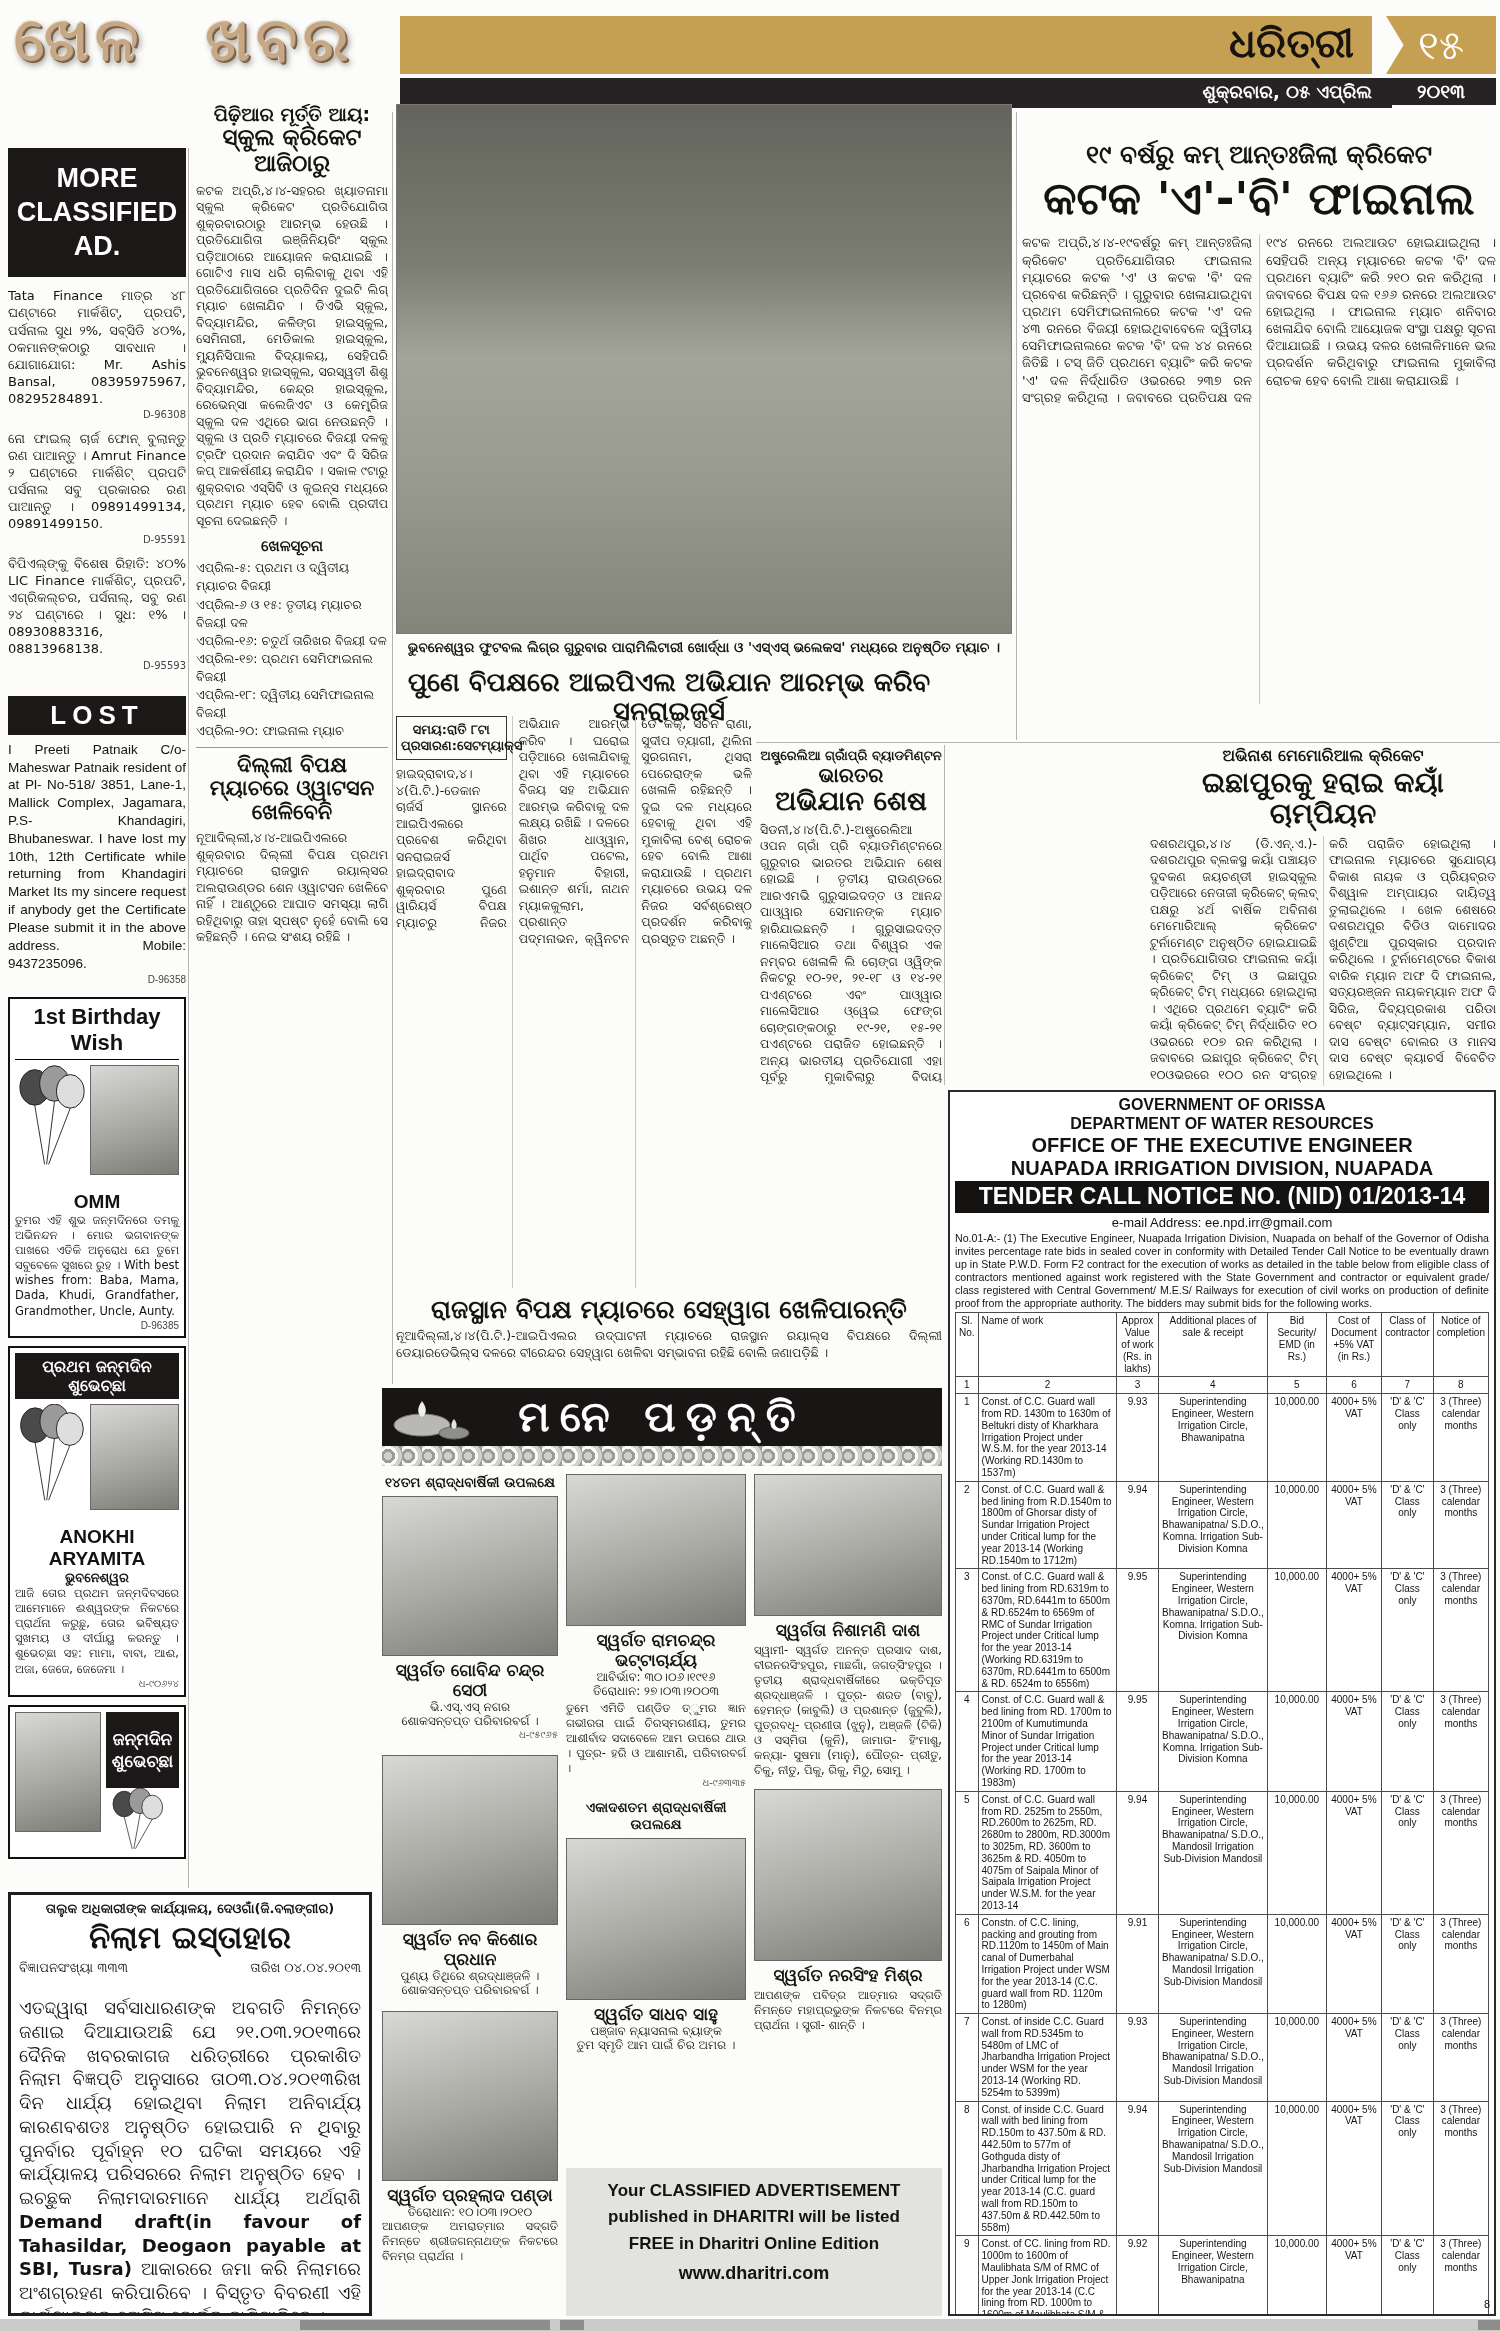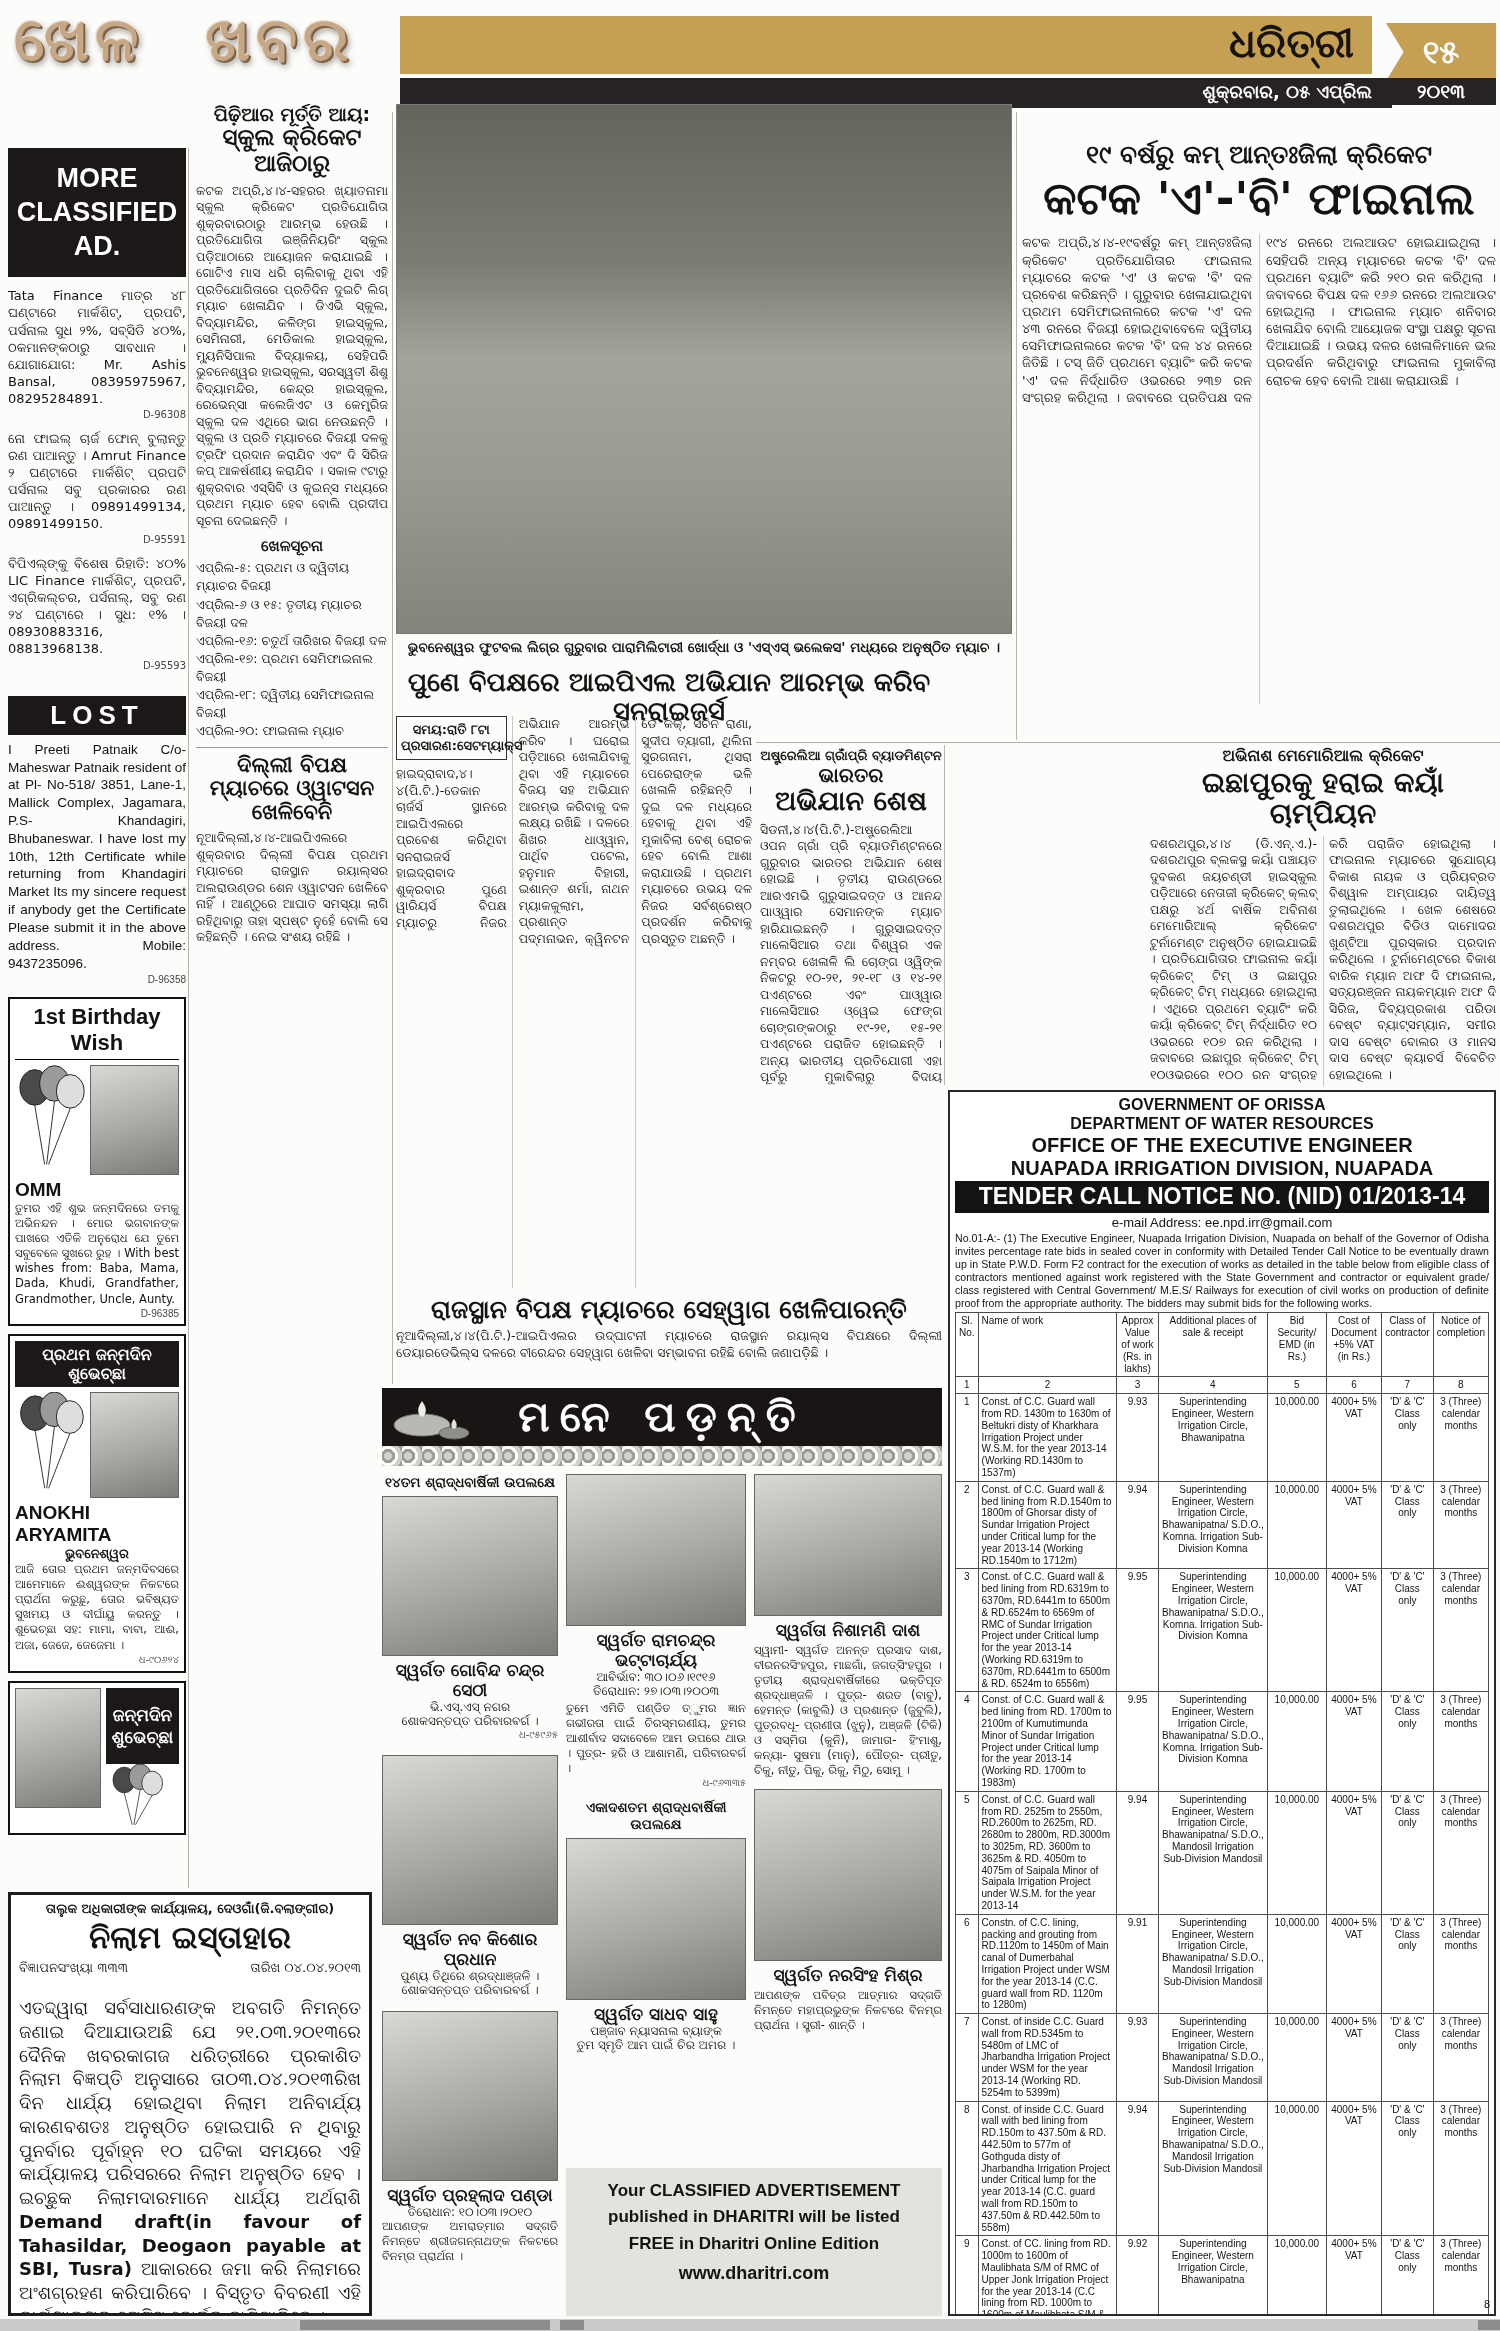--- a/index.html
+++ b/index.html
@@ -5,38 +5,38 @@
 <style>
   html,body{margin:0;padding:0;background:#e9e9e6;}
   .sheet{position:relative;width:1500px;height:2331px;background:#fcfcfa;font-family:"Liberation Sans",sans-serif;color:#151311;overflow:hidden;}
   .abs{position:absolute;}
   
   .mast-title{font-family:"DejaVu Serif",serif;font-weight:bold;font-size:60px;letter-spacing:6px;word-spacing:34px;color:#c6a887;
     text-shadow:-1px -1px 0 #eadfce,1px 1px 0 #8a6f55,2px 2px 0 #74593f,3px 4px 6px rgba(60,50,40,.55);}
   .goldbar{background:#c6a052;}
   .blackbar{background:#272324;color:#fff;}
   .brand{font-weight:bold;font-size:40px;color:#17130e;text-align:right;padding:4px 18px 0 0;}
-  .pagebox{background:#c6a052;color:#fff;font-weight:bold;font-size:32px;text-align:center;line-height:58px;
-    clip-path:polygon(0 0,100% 0,100% 100%,0 100%,16% 50%);margin-top:7px;}
+  .pagebox{background:#c6a052;color:#fff;font-weight:normal;font-size:40px;text-align:center;line-height:58px;
+    clip-path:polygon(0 0,100% 0,100% 100%,0 100%,16% 50%);}
   .datebar{font-weight:bold;font-size:18px;text-align:right;padding:3px 20px 0 0;}
   .yearbox{background:#272324;color:#fff;font-weight:bold;font-size:19px;text-align:center;line-height:26px;}
   
   .rule{background:#b5b5b0;}
   .blackbox{background:#1b1817;color:#fff;text-align:center;font-weight:bold;}
   .jtext{text-align:justify;line-height:1.32;}
   .ref{display:block;text-align:right;font-size:10px;color:#444;margin-top:1px;}
   .headline{font-weight:bold;text-align:center;line-height:1.12;}
   .kicker{font-weight:bold;text-align:center;}
   .dash-sep{border-top:1px solid #999;margin:6px 0;}
   
   .adbox{border:2px solid #111;margin:0 0 8px 0;padding:5px;background:#fff;}
   .balloons{display:block;}
   .photo-ph{background:linear-gradient(160deg,#c8c8c4 0%,#a5a5a0 45%,#82827c 100%);border:1px solid #777;}
   .portrait{background:linear-gradient(165deg,#d8d8d4 0%,#a9a9a4 55%,#7c7c76 100%);border:1px solid #666;}
-  .bwname{font-weight:bold;font-size:19px;text-align:left;margin-top:4px;}
+  .bwname{font-weight:bold;font-size:19px;text-align:center;margin-top:16px;}
   .bwplace{font-size:13px;text-align:center;font-weight:bold;}
   .bwmsg{font-size:11.5px;}
   
   .tender{border:2px solid #2a2a2a;background:#fff;padding:4px 5px;}
   .tender table{width:100%;border-collapse:collapse;font-size:10px;line-height:1.18;}
   .tender td,.tender th{border:1px solid #4c4c4c;padding:2px 3px;vertical-align:top;text-align:center;font-weight:normal;}
   .tender td.nm{text-align:left;}
   .tbar{background:#151312;color:#fff;font-weight:bold;font-size:23px;text-align:center;padding:2px 0 3px 0;}
   .torg{font-weight:bold;text-align:center;line-height:1.18;}
   

